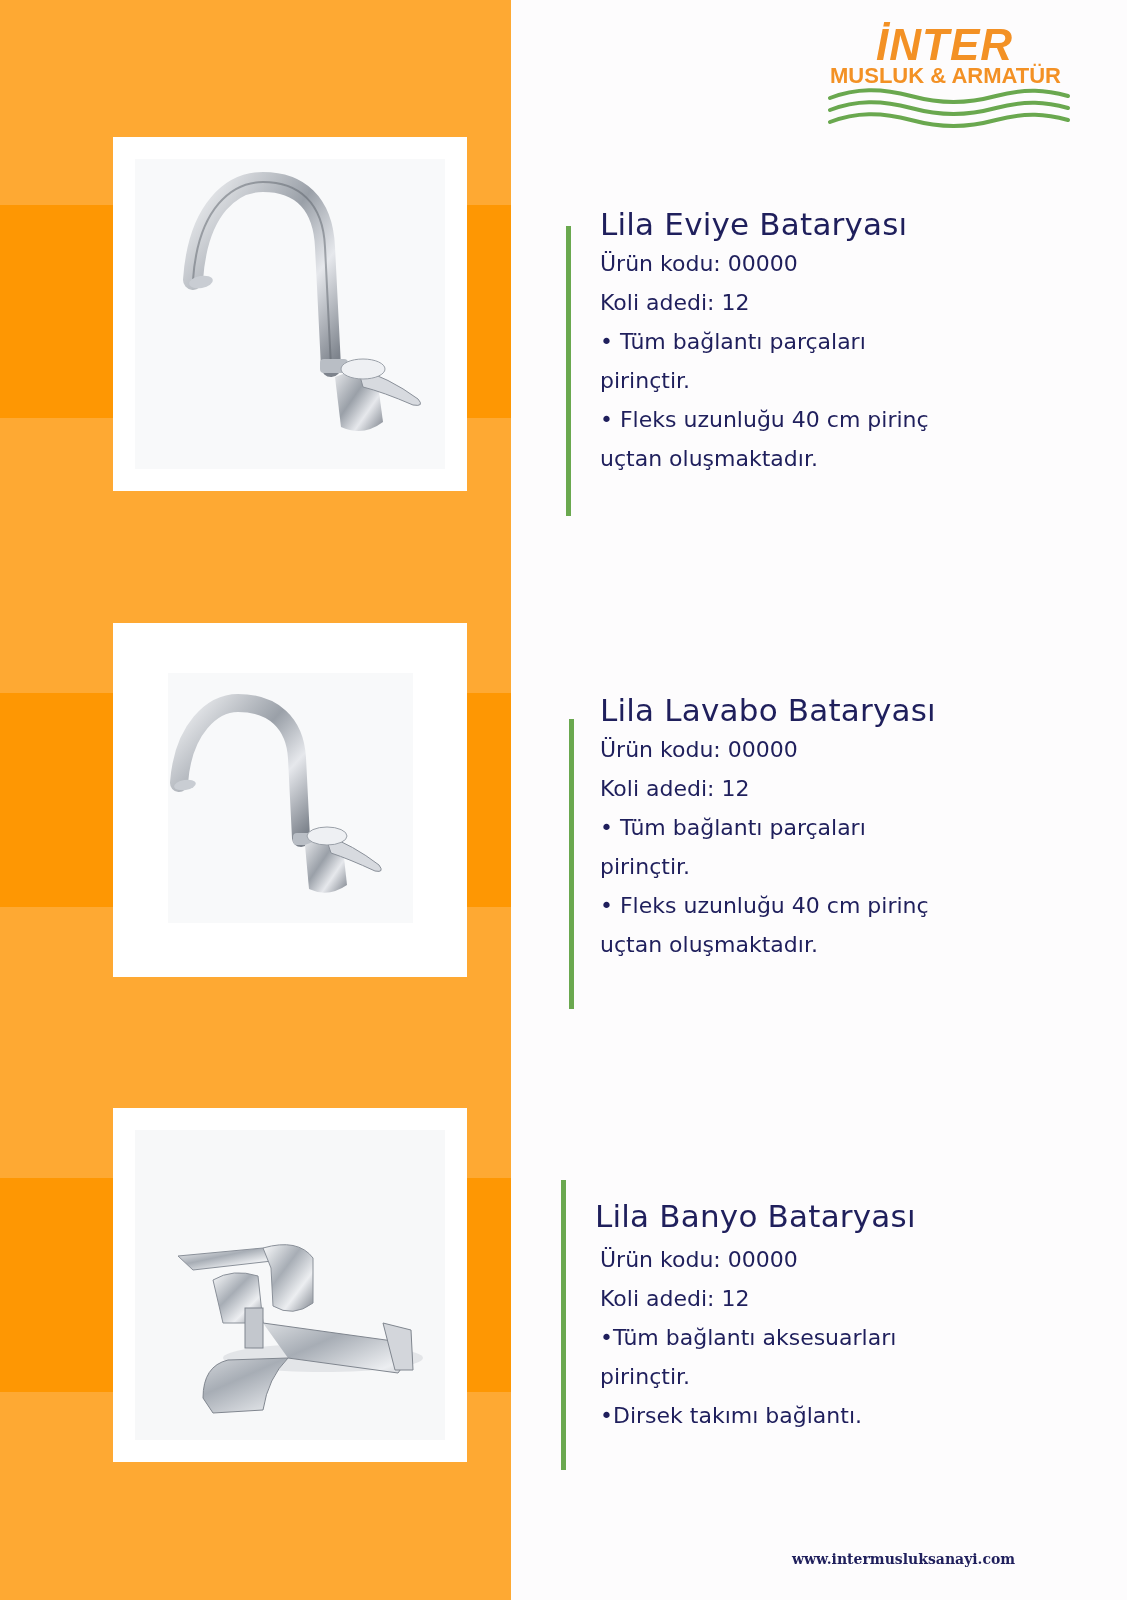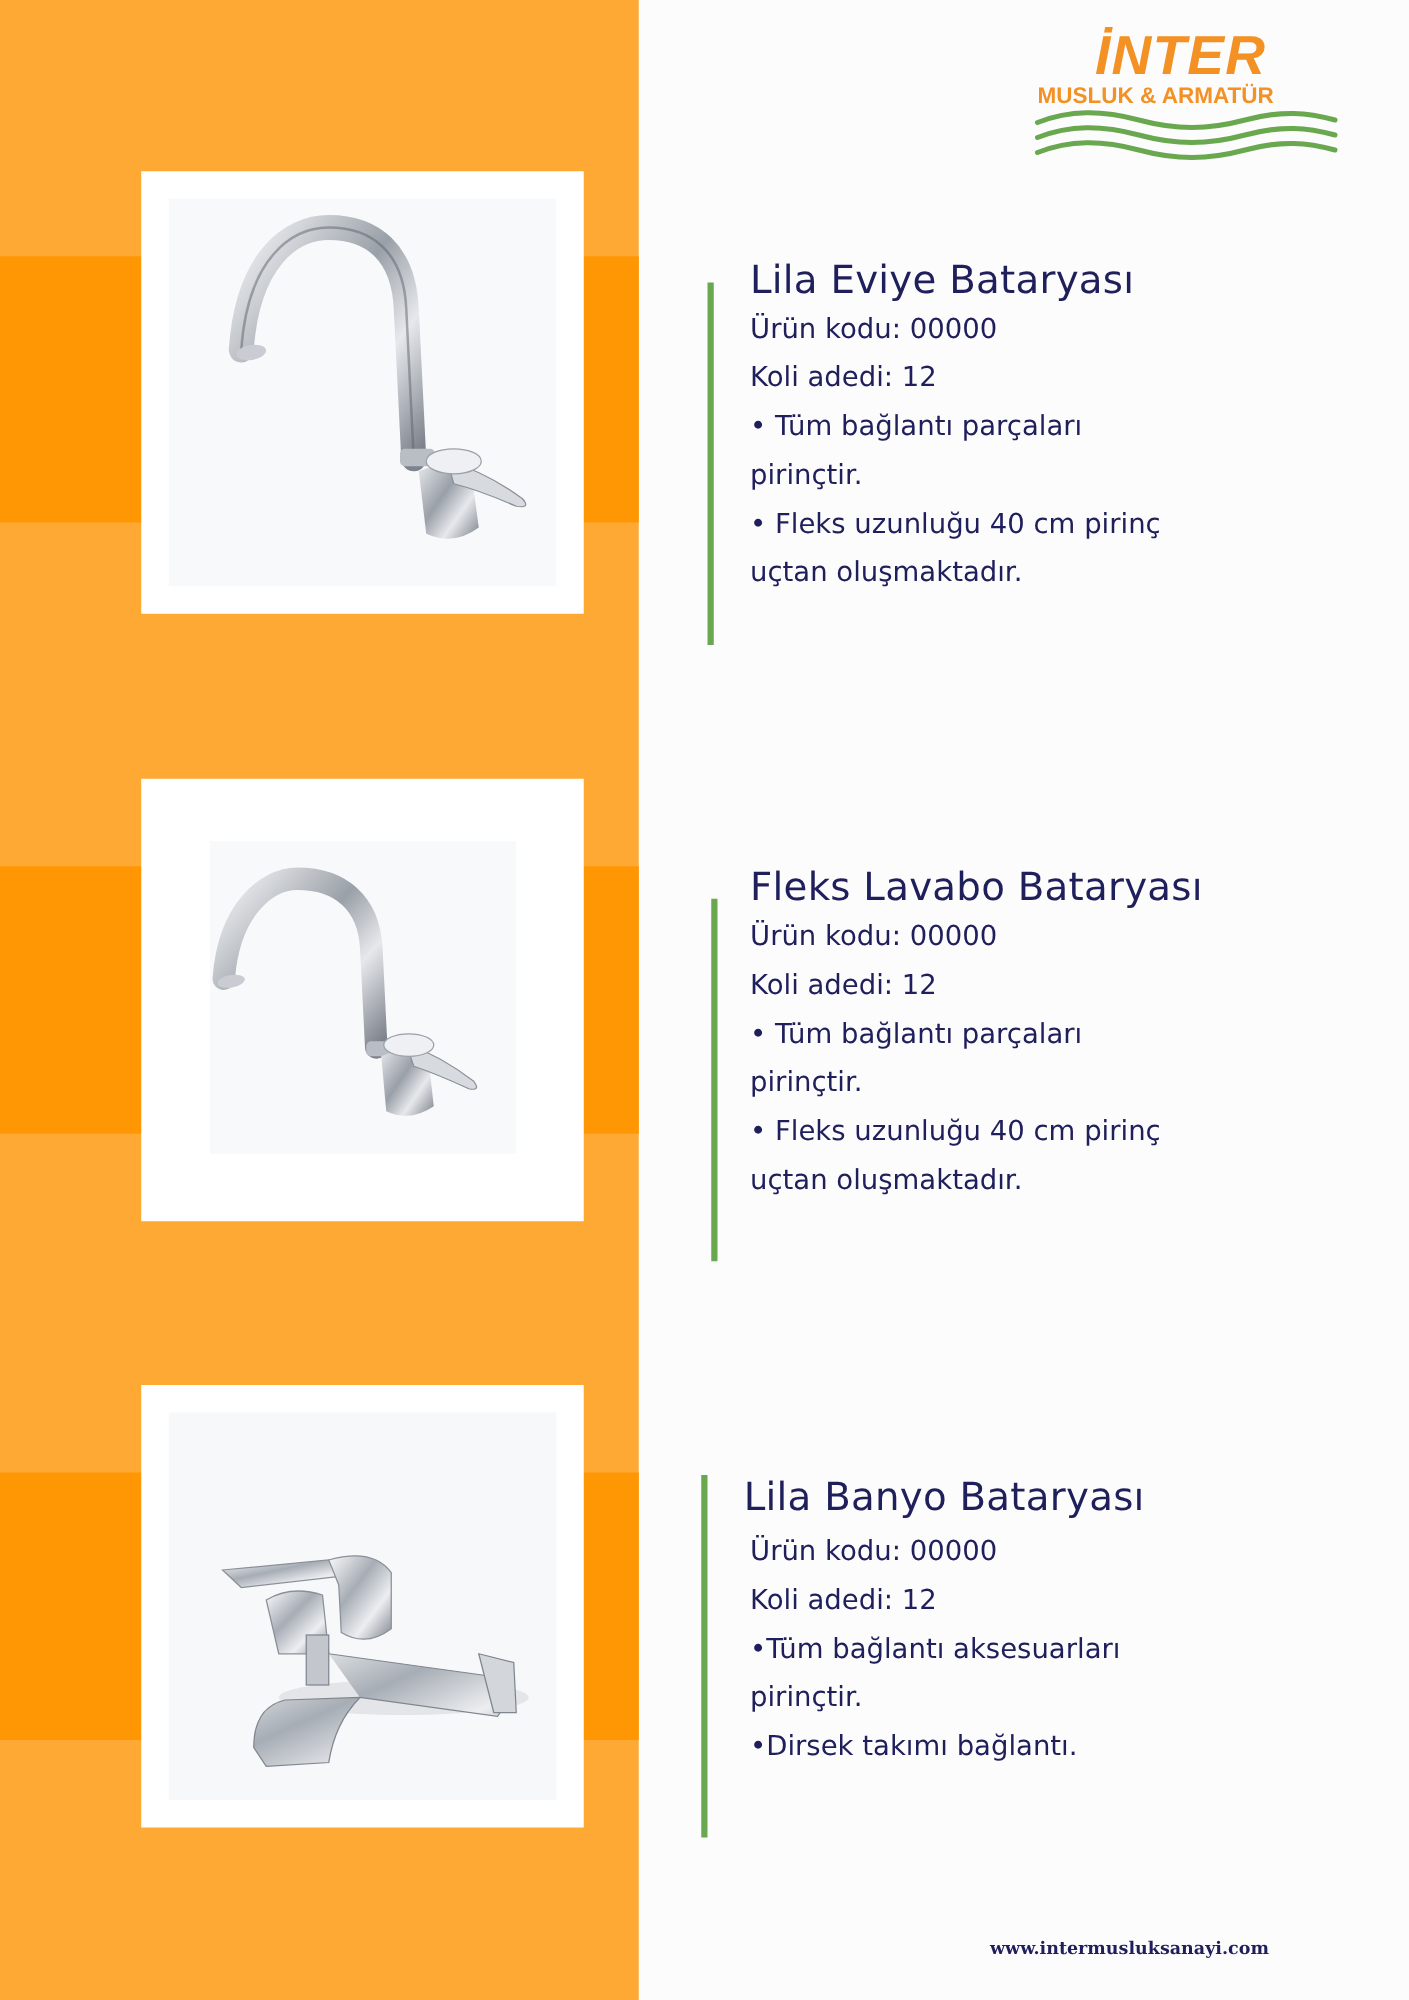--- a/index.html
+++ b/index.html
@@ -19,21 +19,21 @@
     }
     .img-box svg { position: absolute; left: 0; top: 0; width: 100%; height: 100%; }
     .logo { position: absolute; left: 826px; top: 22px; width: 250px; height: 110px; text-decoration: underline; }
     .logo-title {
       position: absolute; left: 50px; top: 0; font-family: "Liberation Sans", sans-serif;
       font-weight: bold; font-style: italic; font-size: 44px; color: #f39125; letter-spacing: 1px;
       line-height: 46px;
     }
     .logo-sub {
       position: absolute; left: 4px; top: 44px; font-family: "Liberation Sans", sans-serif;
-      font-weight: bold; font-size: 18px; color: #f39125; white-space: nowrap; line-height: 20px;
+      font-weight: bold; font-size: 22px; color: #f39125; white-space: nowrap; line-height: 20px;
     }
     .logo-waves { position: absolute; left: 0; top: 66px; width: 245px; height: 44px; }
     .accent-bar { position: absolute; width: 5px; background: #6aa84f; }
     .product-text {
       position: absolute; left: 600px; width: 440px; color: #1f1f5c;
       font-family: "DejaVu Sans", sans-serif;
     }
     .product-title { font-size: 31px; font-weight: 500; line-height: 40px; margin: 0; letter-spacing: 0.2px; }
     .product-line { font-size: 22px; line-height: 39px; margin: 0; font-weight: normal; }
     .footer-url {
@@ -130,31 +130,31 @@
   <h2 class="product-title">Lila Eviye Bataryası</h2>
   <p class="product-line">Ürün kodu: 00000</p>
   <p class="product-line">Koli adedi: 12</p>
   <p class="product-line">• Tüm bağlantı parçaları</p>
   <p class="product-line">pirinçtir.</p>
   <p class="product-line">• Fleks uzunluğu 40 cm pirinç</p>
   <p class="product-line">uçtan oluşmaktadır.</p>
 </div>
 
 <div class="product-text" style="top:690px;">
-  <h2 class="product-title">Fleks Lavabo Bataryası</h2>
+  <h2 class="product-title">Lila Lavabo Bataryası</h2>
   <p class="product-line">Ürün kodu: 00000</p>
   <p class="product-line">Koli adedi: 12</p>
   <p class="product-line">• Tüm bağlantı parçaları</p>
   <p class="product-line">pirinçtir.</p>
   <p class="product-line">• Fleks uzunluğu 40 cm pirinç</p>
   <p class="product-line">uçtan oluşmaktadır.</p>
 </div>
 
 <div class="product-text" style="top:1178px;left:595px;">
-  <h2 class="product-title" style="margin-bottom:4px;">Lila Banyo Bataryası</h2>
+  <h2 class="product-title" style="margin-bottom:4px;margin-top:18px;">Lila Banyo Bataryası</h2>
   <div style="padding-left:5px;">
     <p class="product-line">Ürün kodu: 00000</p>
     <p class="product-line">Koli adedi: 12</p>
     <p class="product-line">•Tüm bağlantı aksesuarları</p>
     <p class="product-line">pirinçtir.</p>
     <p class="product-line">•Dirsek takımı bağlantı.</p>
   </div>
 </div>
 
 <div class="footer-url">www.intermusluksanayi.com</div>

